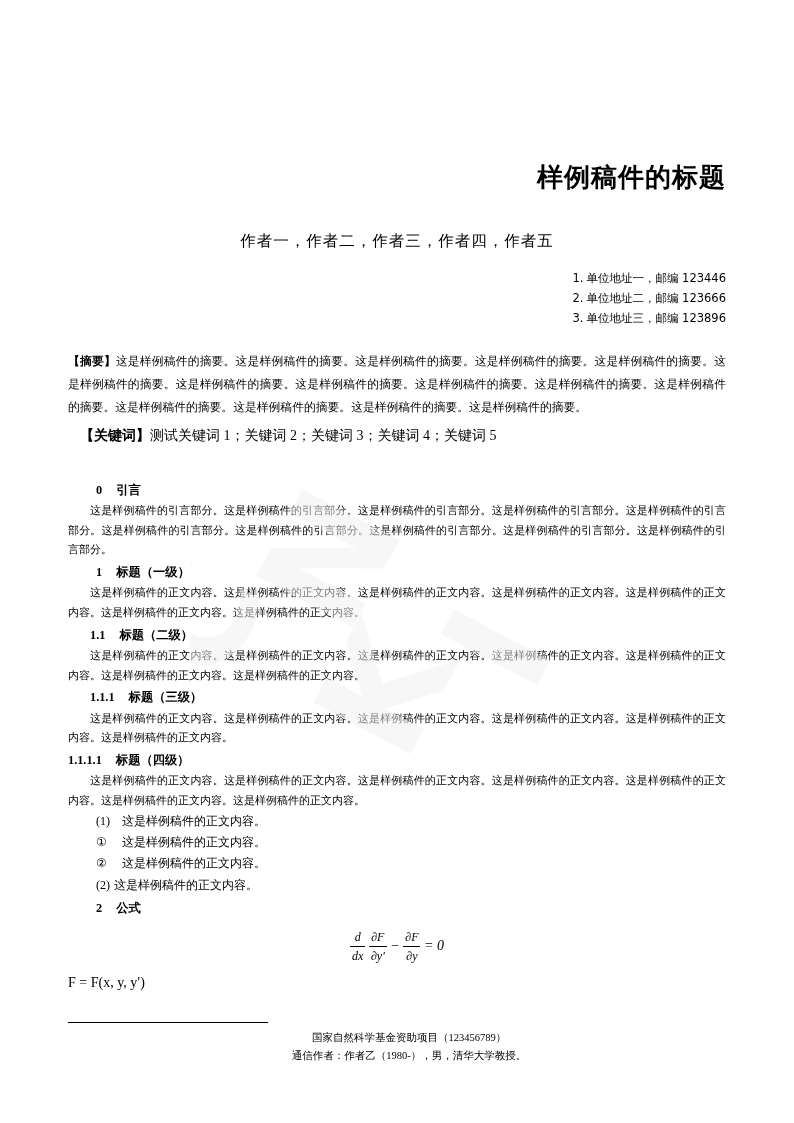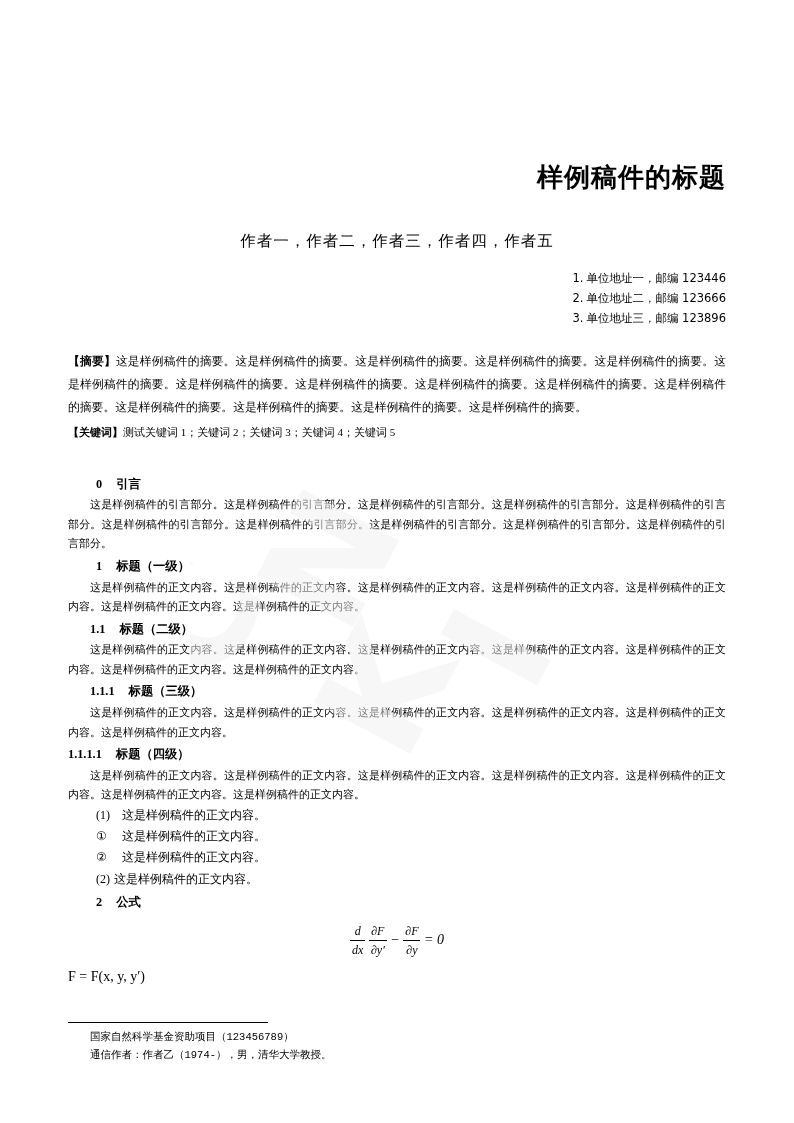--- a/index.html
+++ b/index.html
@@ -59,22 +59,23 @@
   .affil-list li span.num { margin-right: 3px; }
   .abstract-block {
     margin-top: 22px;
     font-size: 11.8px;
     line-height: 1.95;
     text-align: justify;
   }
   .abstract-block .lbl { font-weight: bold; }
   .meta-line {
     margin-top: 3px;
-    font-size: 11px;
+    font-size: 14px;
     line-height: 1.95;
+    margin-left: 12px;
   }
   .meta-line .lbl { font-weight: bold; }
   .meta-line .gap { display: inline-block; width: 22px; }
   .body-area {
     margin-top: 30px;
     font-size: 12px;
     line-height: 1.75;
   }
   .h-sec {
     font-weight: bold;
@@ -131,21 +132,22 @@
   }
   .footnote-rule {
     width: 200px;
     border-top: 1px solid #000;
     margin-bottom: 6px;
   }
   .footnote-line {
     font-size: 10.5px;
     line-height: 1.7;
     padding-left: 22px;
-    font-family: Liberation Mono, monospace;
+    font-family: Liberation Serif, serif;
+    text-align: center;
   }
 </style>
 </head>
 <body>
 
 <div class="page">
 
   <svg class="watermark" viewBox="0 0 420 520">
     <g fill="#f0f0f0" transform="rotate(-62 210 260)">
       <text x="10" y="160" font-family="DejaVu Sans, sans-serif" font-size="150" font-weight="bold">C</text>
@@ -215,16 +217,16 @@
       <span>= 0</span>
     </div>
 
     <div class="formula2">F = F(x, y, y′)</div>
 
   </div>
 
   <div class="footnote-area">
     <div class="footnote-rule"></div>
     <div class="footnote-line">国家自然科学基金资助项目（123456789）</div>
-    <div class="footnote-line">通信作者：作者乙（1974-），男，清华大学教授。</div>
+    <div class="footnote-line">通信作者：作者乙（1980-），男，清华大学教授。</div>
   </div>
 
 </div>
 
 </body></html>

